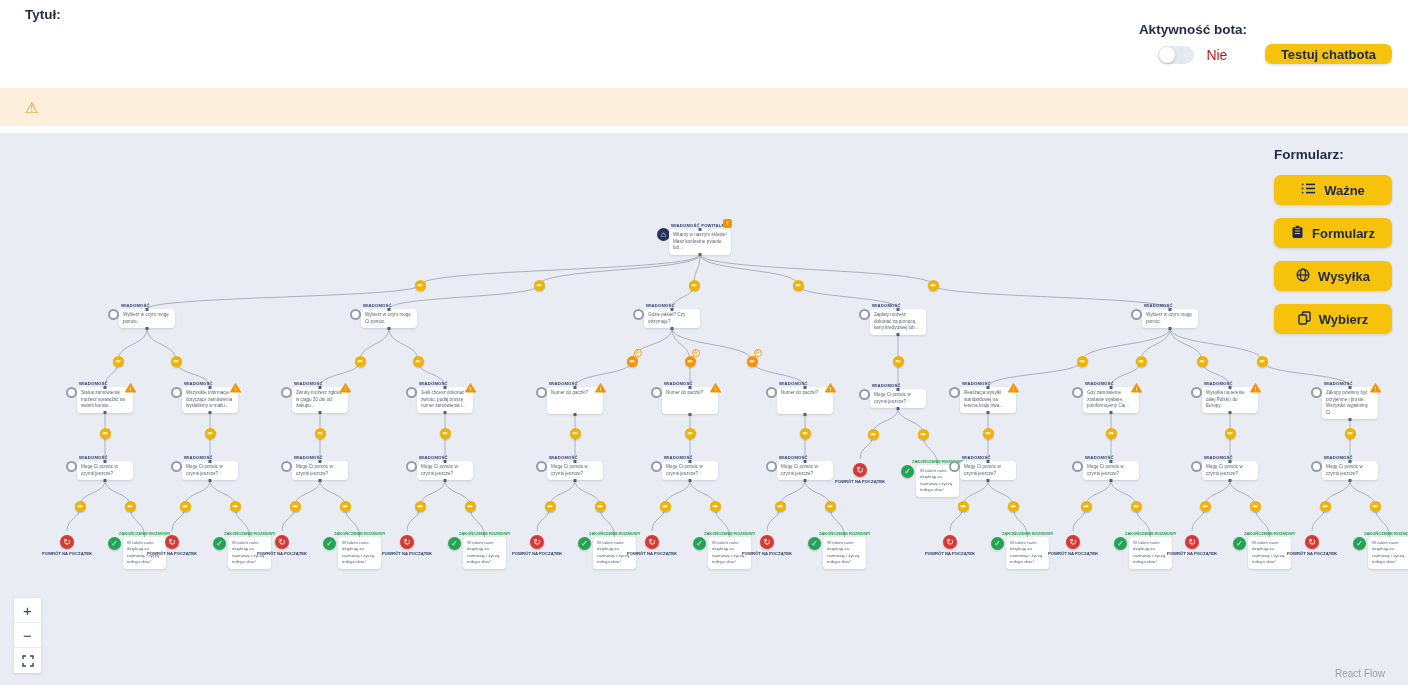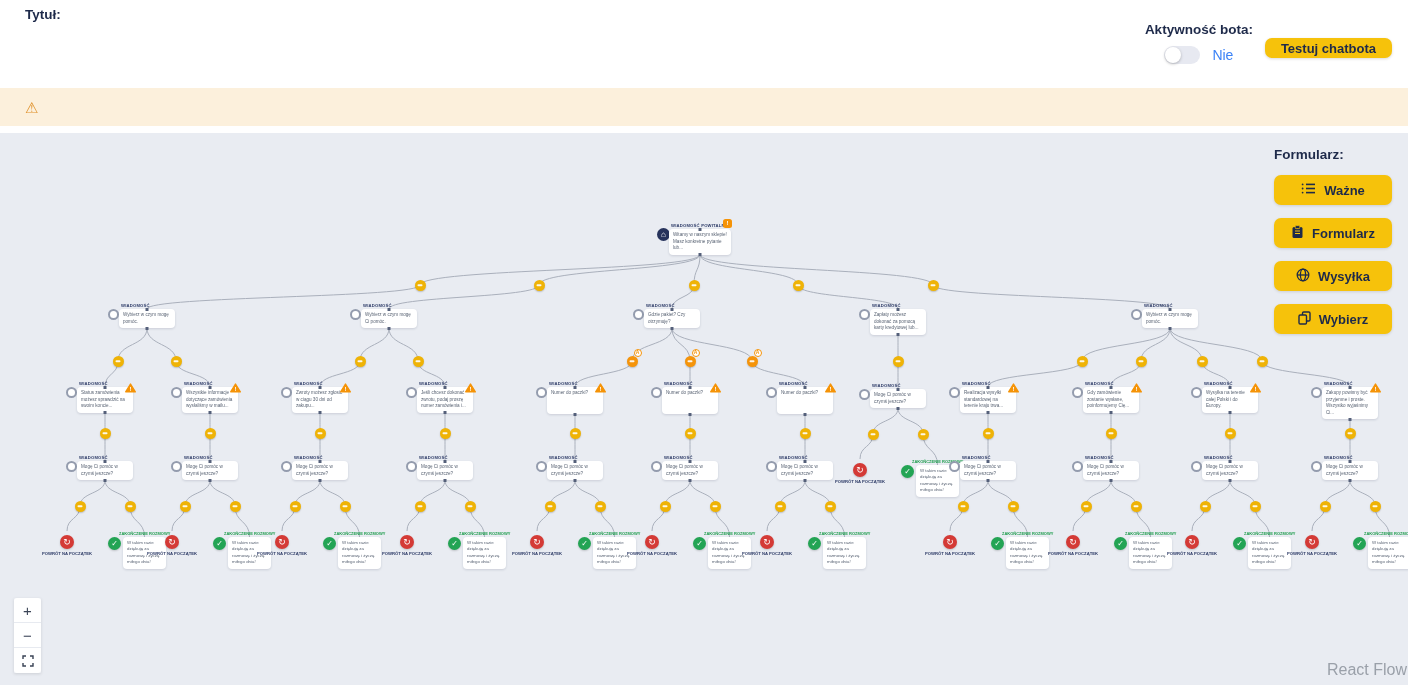--- a/index.html
+++ b/index.html
@@ -3,27 +3,27 @@
 <meta charset="utf-8">
 <style>
   * { box-sizing: border-box; margin: 0; padding: 0; }
   html,body { width:1408px; height:685px; font-family:"Liberation Sans", sans-serif; background:#ffffff; overflow:hidden; }
 
   
   .hdr { position:relative; height:88px; background:#fff; }
   .hdr-label { position:absolute; left:25px; top:7px; font-size:13.5px; font-weight:bold; color:#1e2a4a; }
   .title-box { position:absolute; left:23px; top:28px; width:455px; height:46px; background:#f2f4f9; border-radius:9px; display:flex; align-items:center; justify-content:space-between; padding:0 15px; }
   .title-box .tval { font-size:15px; font-weight:bold; color:#1e2a4a; }
-  .hdr-right { position:absolute; right:16px; top:22px; display:flex; align-items:flex-start; gap:12px; }
+  .hdr-right { position:absolute; right:16px; top:22px; display:flex; align-items:flex-end; gap:18px; }
   .act-col { display:flex; flex-direction:column; align-items:center; gap:9px; }
   .act-label { font-size:13.5px; font-weight:bold; color:#1e2a4a; }
   .act-row { display:flex; align-items:center; gap:12px; }
   .toggle { position:relative; width:36px; height:18px; background:#e7e9f1; border-radius:10px; cursor:pointer; }
   .toggle .knob { position:absolute; left:1px; top:1px; width:16px; height:16px; background:#fff; border-radius:50%; box-shadow:0 1px 3px rgba(0,0,0,.25); }
-  .act-state { font-size:14px; color:#3b82f6; }
+  .act-state { font-size:14px; color:#b91c1c; }
   .btn-yellow { background:#f6c20b; color:#1e2a4a; font-weight:bold; border:none; border-radius:7px; cursor:pointer; font-family:"Liberation Sans",sans-serif; }
   .test-btn { font-size:13px; padding:0 16px; height:20px; margin-top:16px; box-shadow:0 1px 3px rgba(0,0,0,.15); }
 
   
   .banner { height:38px; background:#fcf0dc; display:flex; align-items:center; gap:10px; padding-left:25px; margin-bottom:7px; }
   .banner .w-icon { color:#e0932e; font-size:15px; line-height:1; }
   .banner .w-text { font-size:12.2px; font-weight:bold; color:#86301c; }
 
   
   .canvas { position:relative; height:552px; background:#e9ecf2; overflow:hidden; }
@@ -34,21 +34,21 @@
   .settings .s-label { font-size:13.5px; font-weight:bold; color:#1e2a4a; margin-bottom:0px; }
   .s-btn { width:118px; height:30px; display:flex; align-items:center; justify-content:center; gap:8px; font-size:13px; box-shadow:0 1px 3px rgba(0,0,0,.12); }
   .s-btn svg { flex:0 0 auto; }
 
   
   .zoomctl { position:absolute; left:14px; bottom:12px; z-index:10; display:flex; flex-direction:column; box-shadow:0 1px 3px rgba(0,0,0,.12); width:27px; }
   .z-btn { width:27px; height:25px; background:#fff; border:none; border-bottom:1px solid #e7eaf0; color:#3a4356; font-size:15px; cursor:pointer; display:flex; align-items:center; justify-content:center; font-family:"Liberation Sans",sans-serif; }
   .z-btn:first-child { border-radius:3px 3px 0 0; }
   .z-btn:last-child  { border-radius:0 0 3px 3px; border-bottom:none; }
 
-  .attribution { position:absolute; right:1px; bottom:6px; font-size:16px; color:#9aa0a9; z-index:10; }
+  .attribution { position:absolute; right:23px; bottom:6px; font-size:10px; color:#9aa0a9; z-index:10; }
 
   
   .node { position:absolute; width:70px; z-index:3; }
   .ntitle { position:absolute; left:13px; top:0; font-size:4.2px; font-weight:bold; color:#2c3a66; letter-spacing:.2px; white-space:nowrap; }
   .ring { position:absolute; left:0; top:6px; width:11px; height:11px; border:2.6px solid #949cae; border-radius:50%; background:#fff; }
   .homecircle { position:absolute; left:-1px; top:5px; width:13px; height:13px; border-radius:50%; background:#27335c; color:#fff; font-size:8px; line-height:13px; text-align:center; }
   .card { position:relative; margin-left:11px; margin-top:6px; width:56px; background:#fff; border-radius:4px; padding:3px 4px; font-size:4.6px; line-height:1.42; color:#5a6474; box-shadow:0 1px 2.5px rgba(20,30,60,.14); }
   .card::before,.card::after { content:""; position:absolute; left:50%; width:3px; height:3px; background:#55607a; transform:translateX(-50%); }
   .card::before { top:-1.5px; } .card::after { bottom:-1.5px; }
   .card.tall { min-height:27px; }

